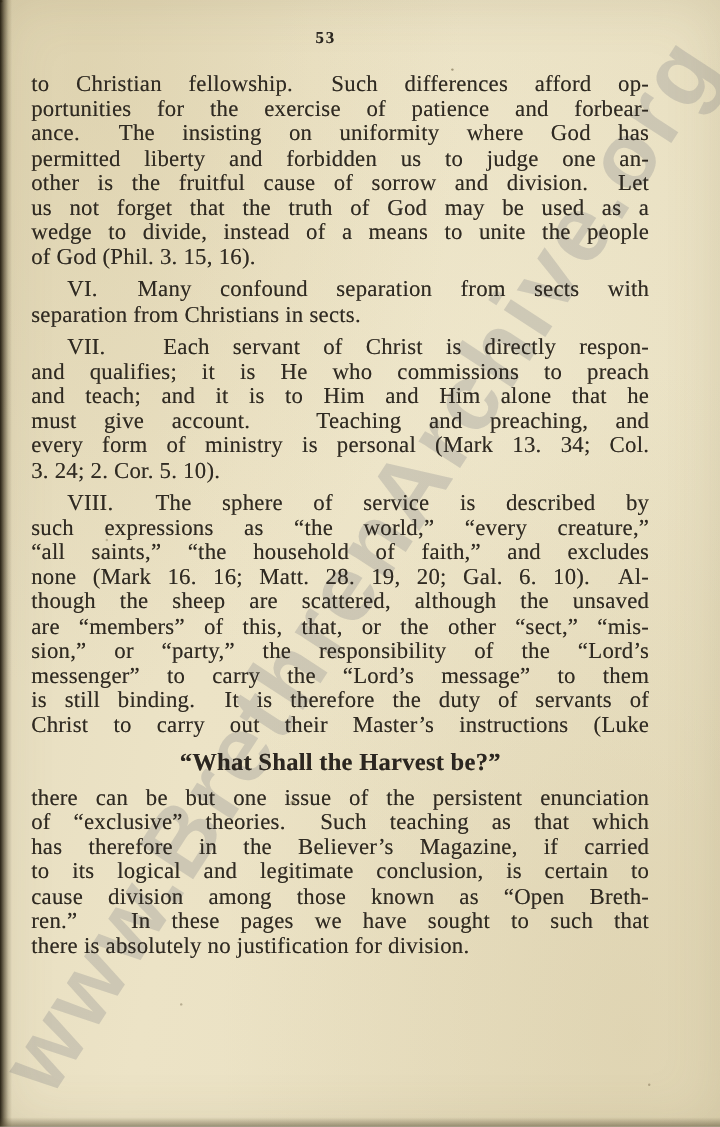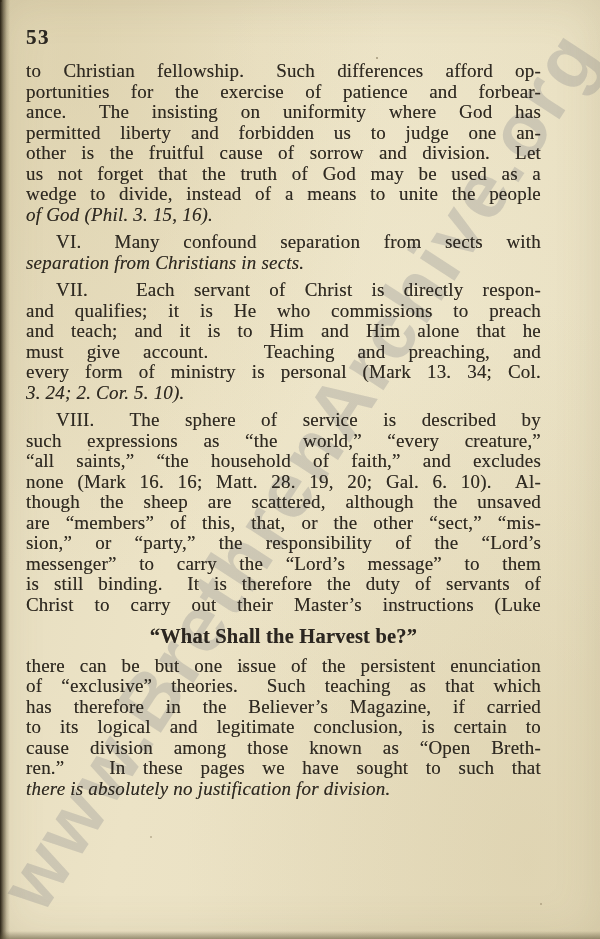--- a/index.html
+++ b/index.html
@@ -37,33 +37,33 @@
   }
   .watermark {
     position:absolute; top:50%; left:50%; z-index:1;
     transform:translate(-50%,-50%) rotate(-57deg);
     font-family:"Liberation Sans","DejaVu Sans",sans-serif;
     font-weight:bold; font-size:78px; letter-spacing:3px;
     color:rgba(148,148,148,0.34);
     white-space:nowrap; pointer-events:none;
   }
   .page-number {
-    position:absolute; top:25px; left:26px; width:515px; z-index:2;
-    font-size:21px; font-weight:bold; letter-spacing:1.5px;
+    position:absolute; top:25px; left:14px; width:515px; z-index:2;
+    text-align:center; font-size:14px; font-weight:bold; letter-spacing:1.5px;
     color:#2c2822; text-shadow:0 0 0.5px rgba(44,40,34,0.55);
   }
   .content {
     position:absolute; top:61px; left:26px; width:515px; z-index:2;
     font-size:19px; line-height:20.5px; letter-spacing:0.2px;
     color:#2f2a22; text-shadow:0 0 0.5px rgba(47,42,34,0.5);
   }
   .para { margin:0; }
   .para + .para { margin-top:7px; }
   .tline { text-align:justify; text-align-last:justify; }
-  .tline.tlast { text-align-last:left;font-style:italic; }
+  .tline.tlast { text-align-last:left; }
   .para.indent .tline.first { text-indent:30px; }
   .heading {
     text-align:center; font-weight:bold; font-size:20.5px;
     margin:11px 0 9px; color:#2b2620; letter-spacing:0.2px;
   }
   .heading + .para { margin-top:9px; }
 </style>
 </head>
 <body>
 

